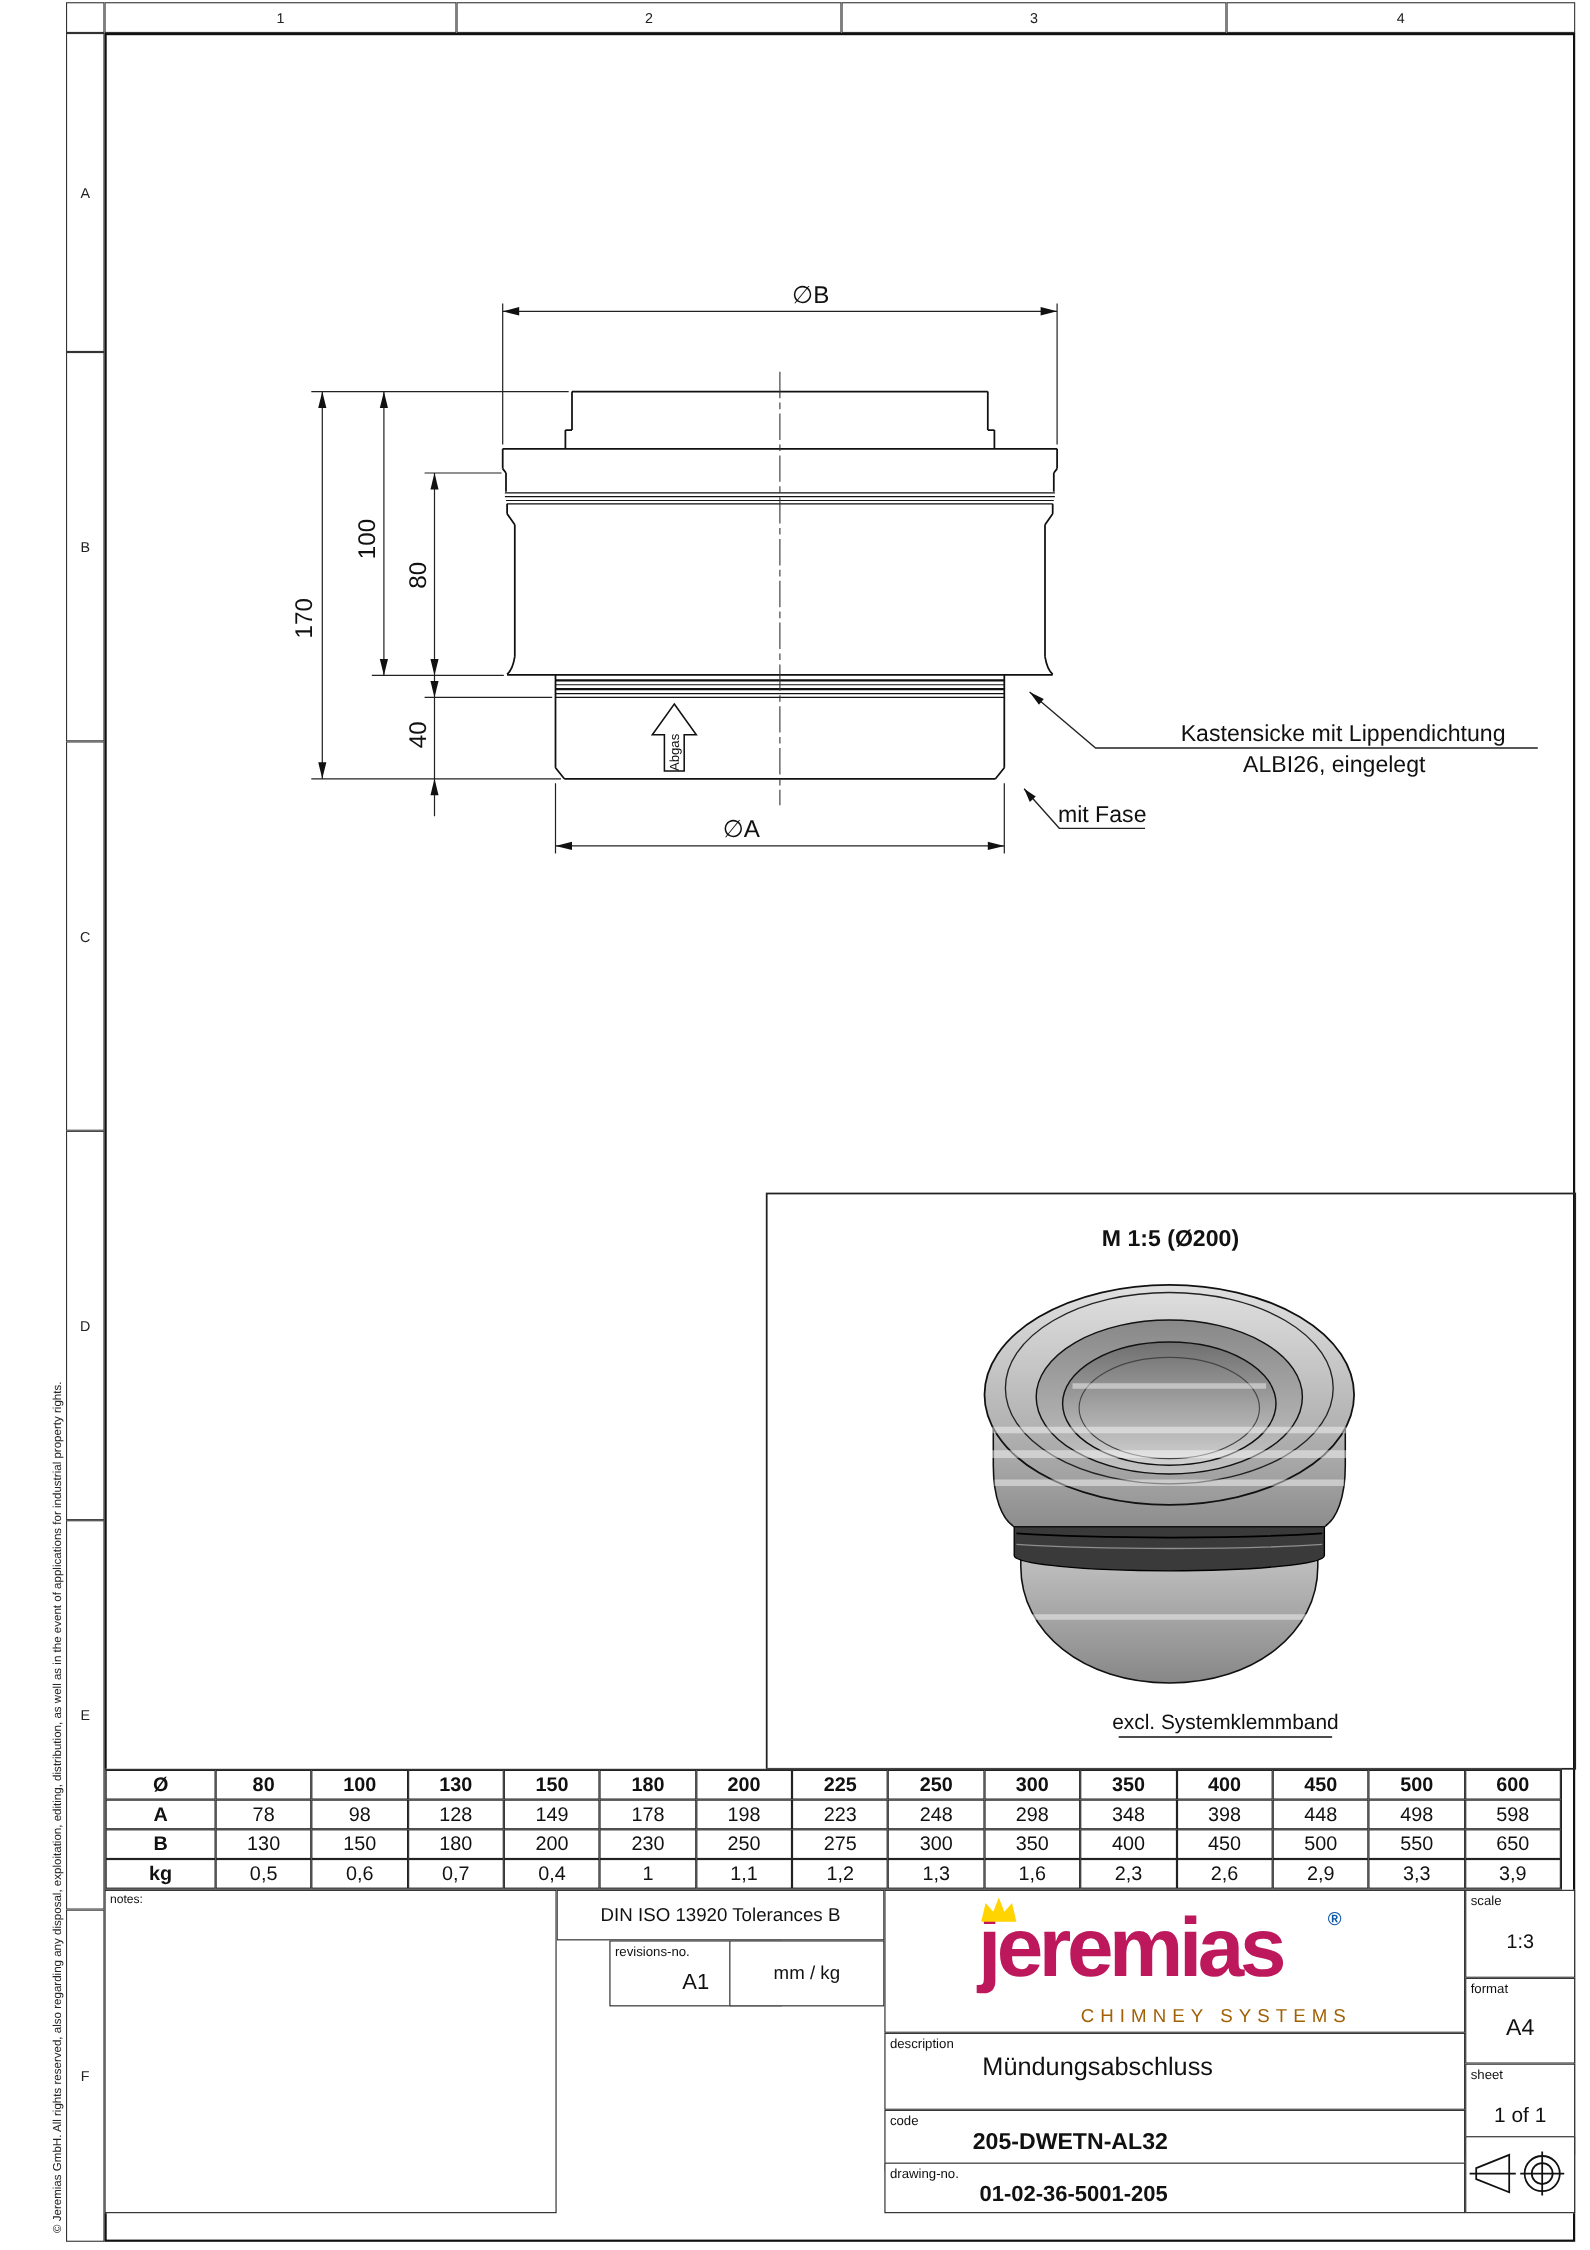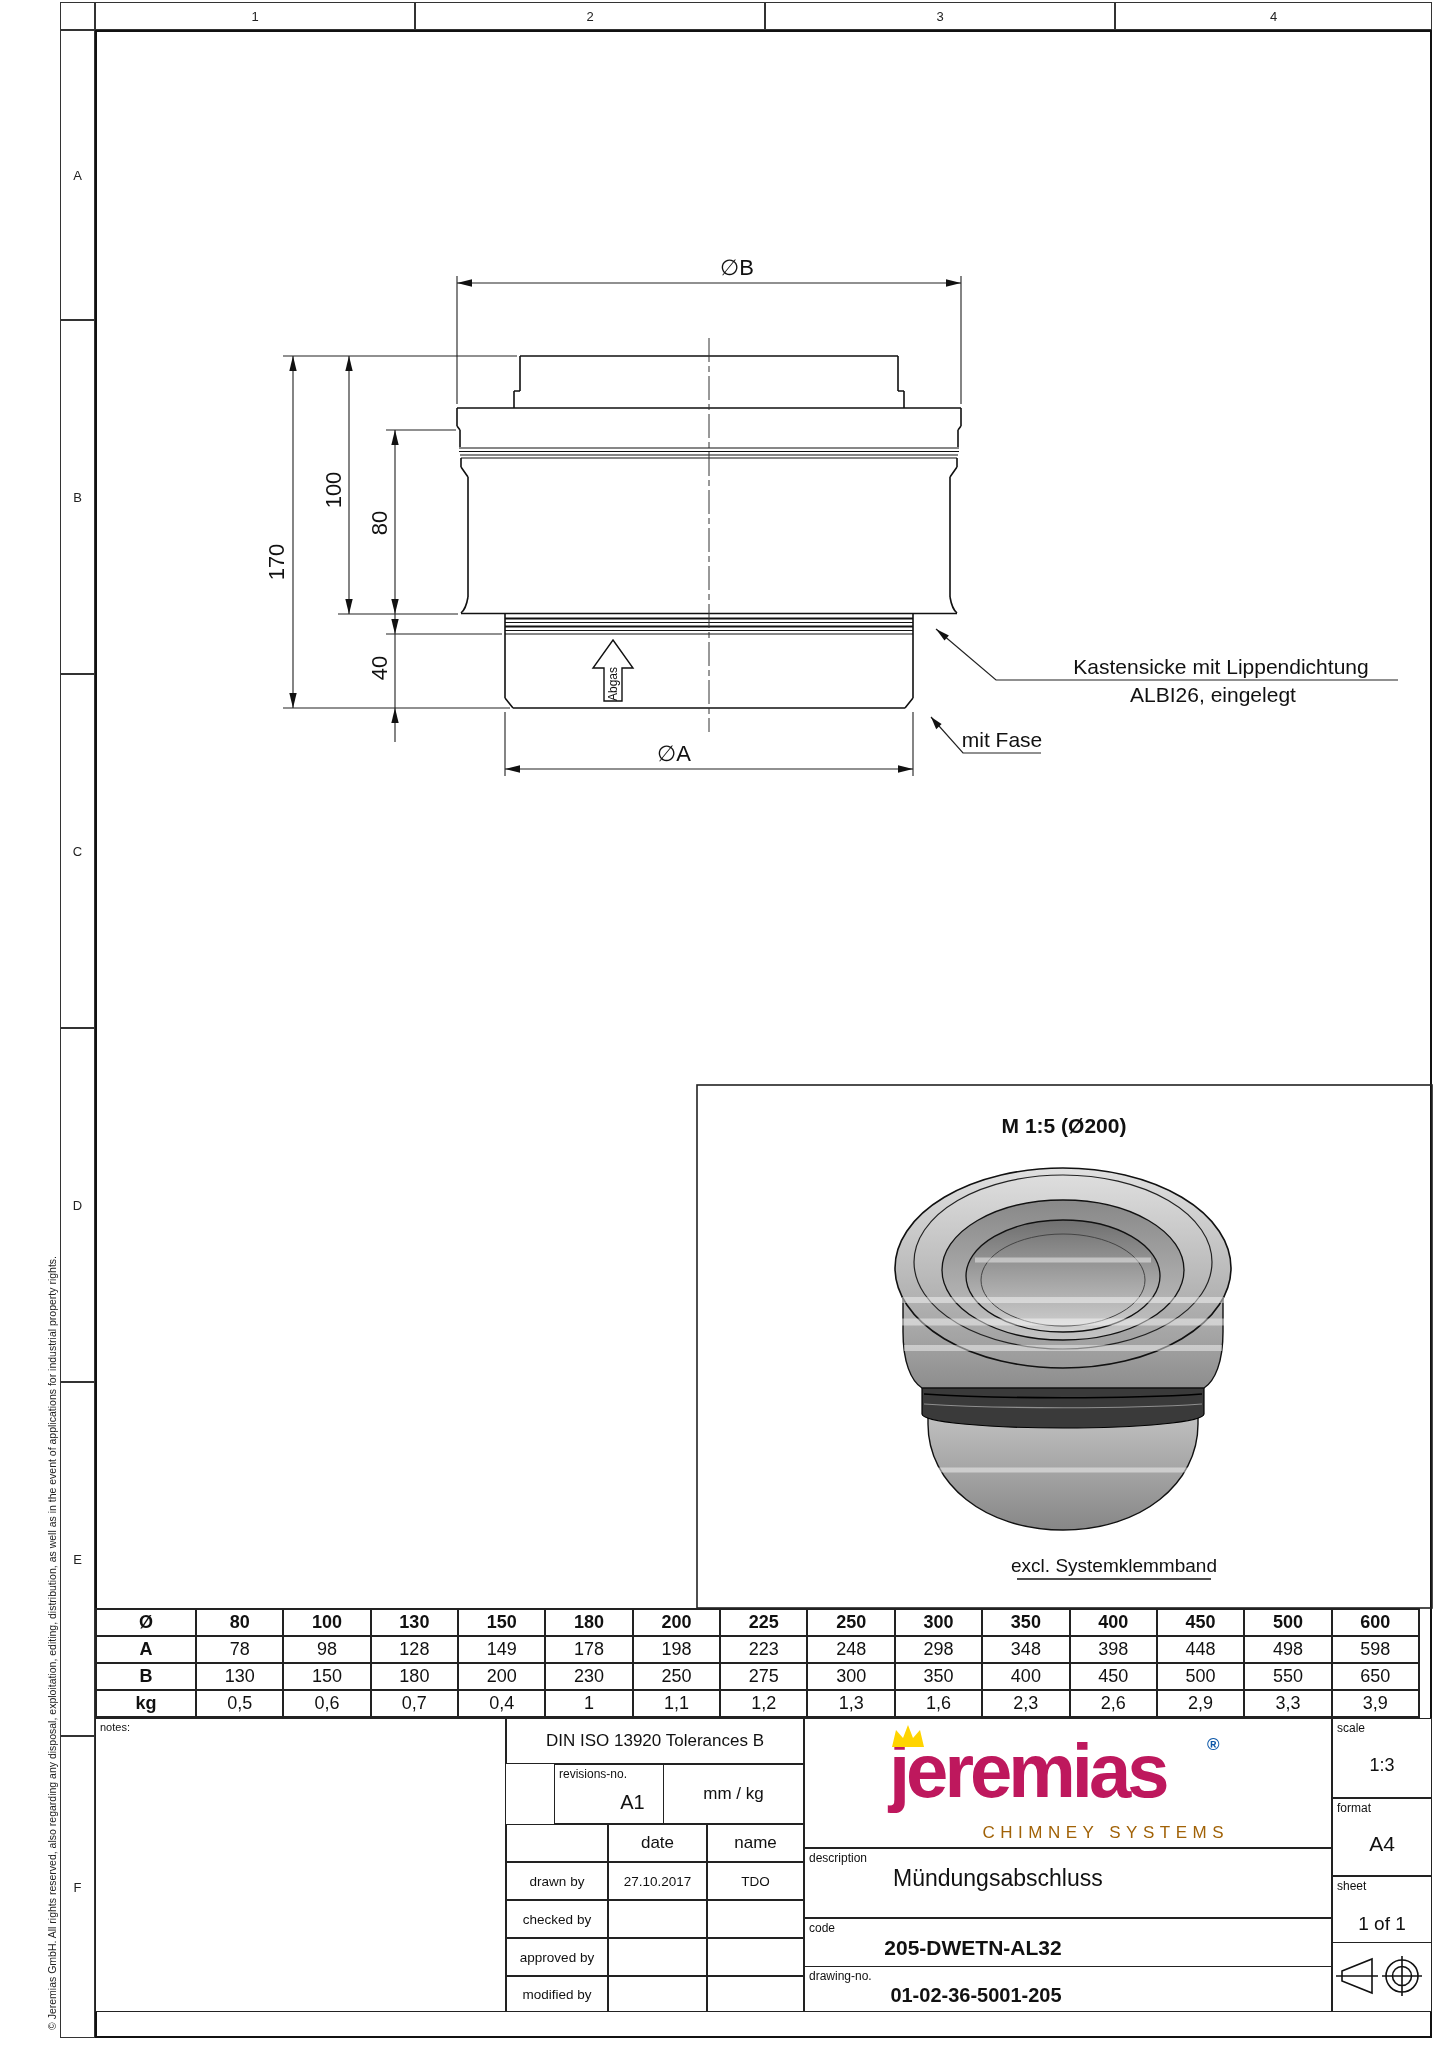--- a/index.html
+++ b/index.html
@@ -254,41 +254,20 @@
   </div>
 
   <div class="tb-cell" style="left:506px;top:1764px;width:157px;height:60px;margin-left:48px;">
     <span class="tb-label">revisions-no.</span>
     <div class="tb-center" style="font-size:20px;padding-top:16px;">A1</div>
   </div>
   <div class="tb-cell" style="left:663px;top:1764px;width:141px;height:60px;">
     <div class="tb-center" style="font-size:17px;">mm / kg</div>
   </div>
 
-  <div class="staff">
-    <div class="sg-cell"></div>
-    <div class="sg-cell sg-head">date</div>
-    <div class="sg-cell sg-head">name</div>
-
-    <div class="sg-cell">drawn by</div>
-    <div class="sg-cell">27.10.2017</div>
-    <div class="sg-cell">TDO</div>
-
-    <div class="sg-cell">checked by</div>
-    <div class="sg-cell"></div>
-    <div class="sg-cell"></div>
-
-    <div class="sg-cell">approved by</div>
-    <div class="sg-cell"></div>
-    <div class="sg-cell"></div>
-
-    <div class="sg-cell">modified by</div>
-    <div class="sg-cell"></div>
-    <div class="sg-cell"></div>
-  </div>
 
   <div class="tb-cell" style="left:804px;top:1718px;width:528px;height:130px;">
     <div class="brand">
       <span class="brand-word">jeremias</span>
       <span class="brand-reg">®</span>
       <svg class="brand-crown" width="38" height="26" viewBox="0 0 38 26">
         <path d="M3,24 L7,7 L14,15 L19,2 L24,15 L31,7 L35,24 Z" fill="#ffd400"></path>
       </svg>
       <div class="brand-tag">CHIMNEY SYSTEMS</div>
     </div>

